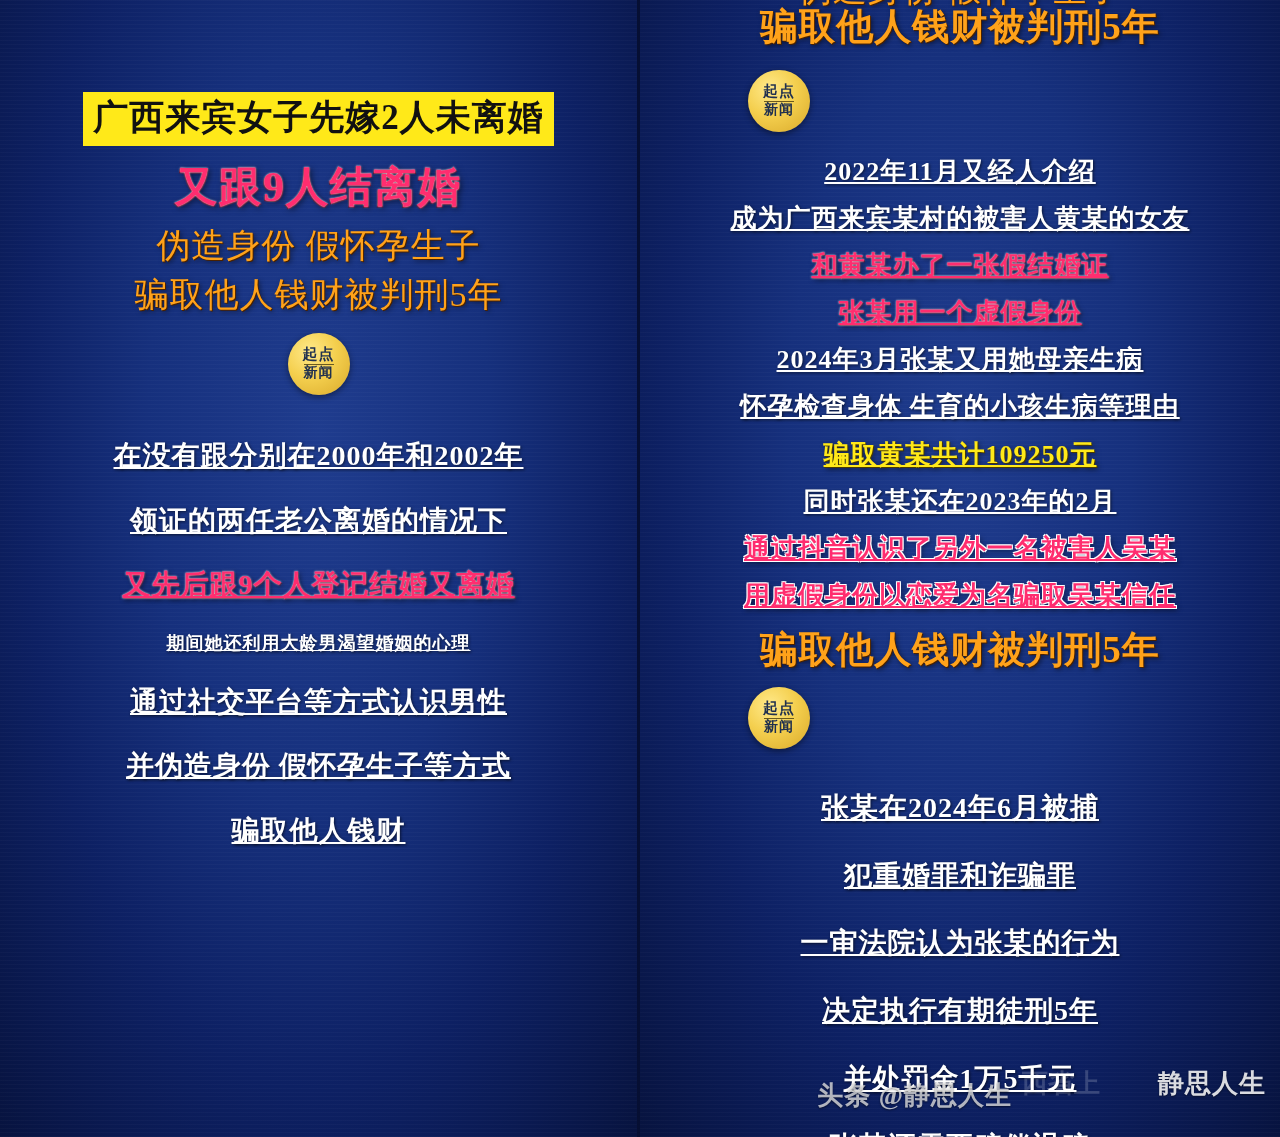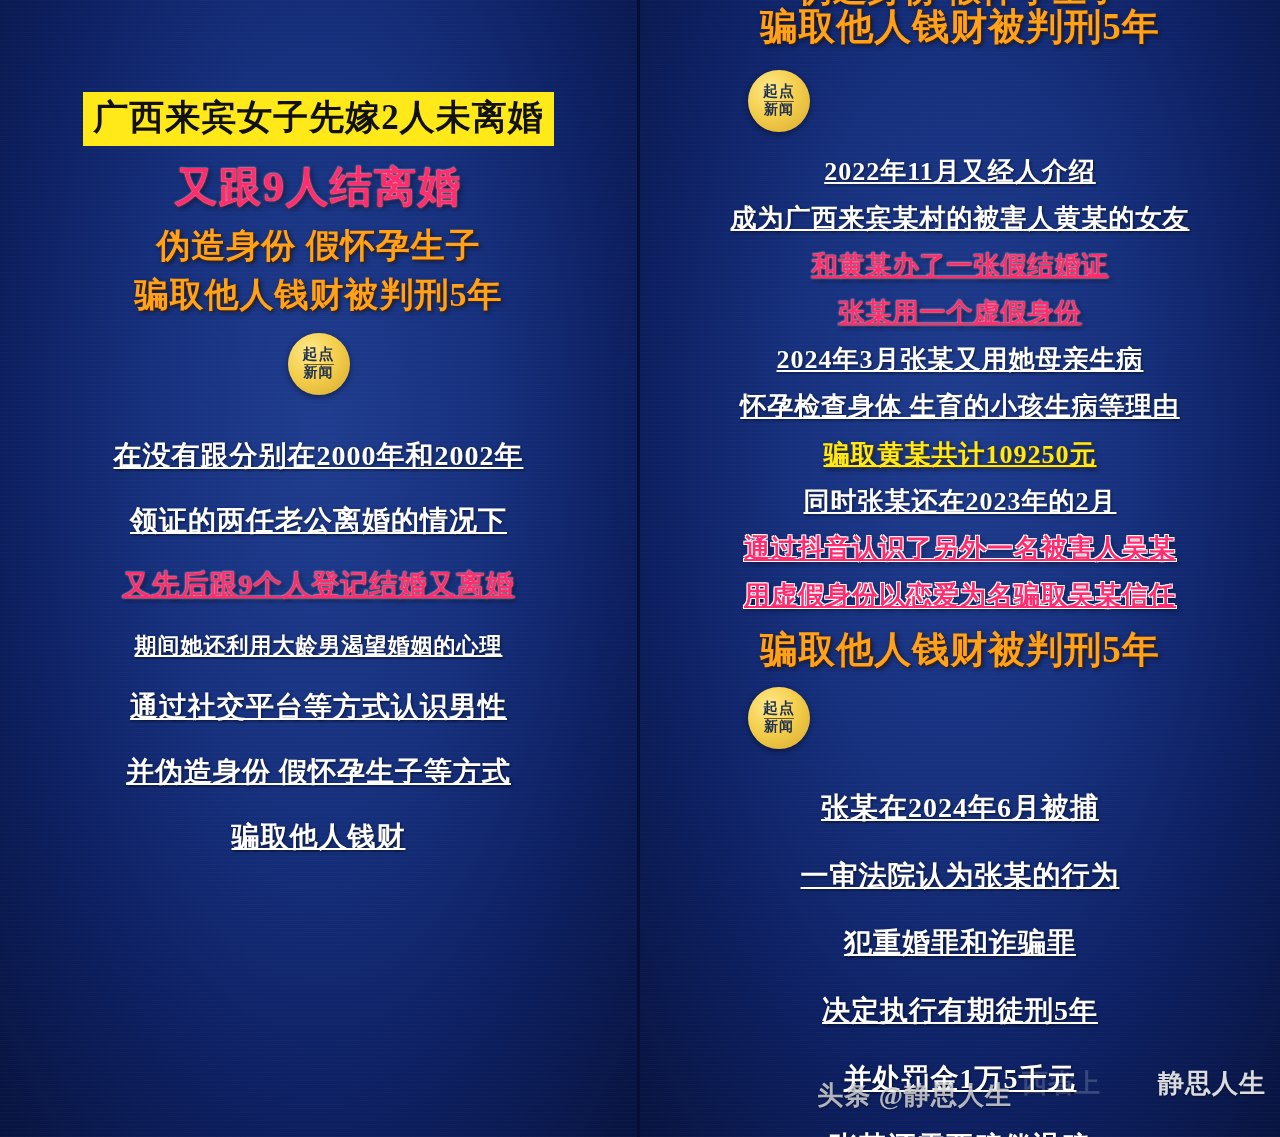--- a/index.html
+++ b/index.html
@@ -56,21 +56,21 @@
   .hl-pink {
     color: #ff2d6f;
     font-weight: bold;
     font-size: 42px;
     line-height: 1.3;
     letter-spacing: 2px;
     text-shadow: 0 0 2px #fff, 1px 1px 0 #5a0022, -1px 1px 0 #5a0022, 2px 2px 6px rgba(0,0,0,.6);
   }
   .hl-orange {
     color: #ffa21a;
-    font-weight: bold;
+    font-weight: normal;
     font-size: 34px;
     line-height: 1.42;
     letter-spacing: 1px;
     text-shadow: 1px 1px 0 #4a2200, 2px 2px 5px rgba(0,0,0,.55);
   }
   .hl-orange-big {
     color: #ffa21a;
     font-weight: bold;
     font-size: 37px;
     line-height: 1.35;
@@ -102,21 +102,21 @@
   .body-line {
     color: #ffffff;
     font-weight: bold;
     font-size: 28px;
     line-height: 1.35;
     letter-spacing: 1px;
     margin: 0 0 27px;
     text-shadow: 1px 1px 3px rgba(0,0,0,.6);
     text-decoration: underline;
   }
-  .body-line.small { font-size: 22px; }
+  .body-line.small { font-size: 18px; }
   .body-line.pink {
     color: #ff2d6f;
     text-shadow: 0 0 2px #ffffff, 1px 1px 0 #4d0020, 2px 2px 5px rgba(0,0,0,.5);
   }
   .body-line.pink-outline {
     color: #ff2d6f;
     text-shadow: -1px -1px 0 #fff, 1px -1px 0 #fff, -1px 1px 0 #fff, 1px 1px 0 #fff, 2px 2px 5px rgba(0,0,0,.5);
   }
   .body-line.yellow {
     color: #ffe919;
@@ -225,22 +225,22 @@
 
       <div class="logo" style="margin-top:12px;margin-left:90px;">
         <span class="l1">起点</span>
         <span class="l2">新闻</span>
       </div>
 
       <div style="height:40px"></div>
 
       <div class="seg2">
         <div class="body-line">张某在2024年6月被捕</div>
+        <div class="body-line">犯重婚罪和诈骗罪</div>
         <div class="body-line">一审法院认为张某的行为</div>
-        <div class="body-line">犯重婚罪和诈骗罪</div>
         <div class="body-line">决定执行有期徒刑5年</div>
         <div class="body-line">并处罚金1万5千元</div>
         <div class="body-line">张某还需要赔偿退赔</div>
       </div>
     </div>
 
     <div class="wm-faint" style="right:180px;bottom:36px;">西省上</div>
     <div class="wm wm-toutiao">头条 @静思人生</div>
     <div class="wm wm-author">静思人生</div>
   </div>

